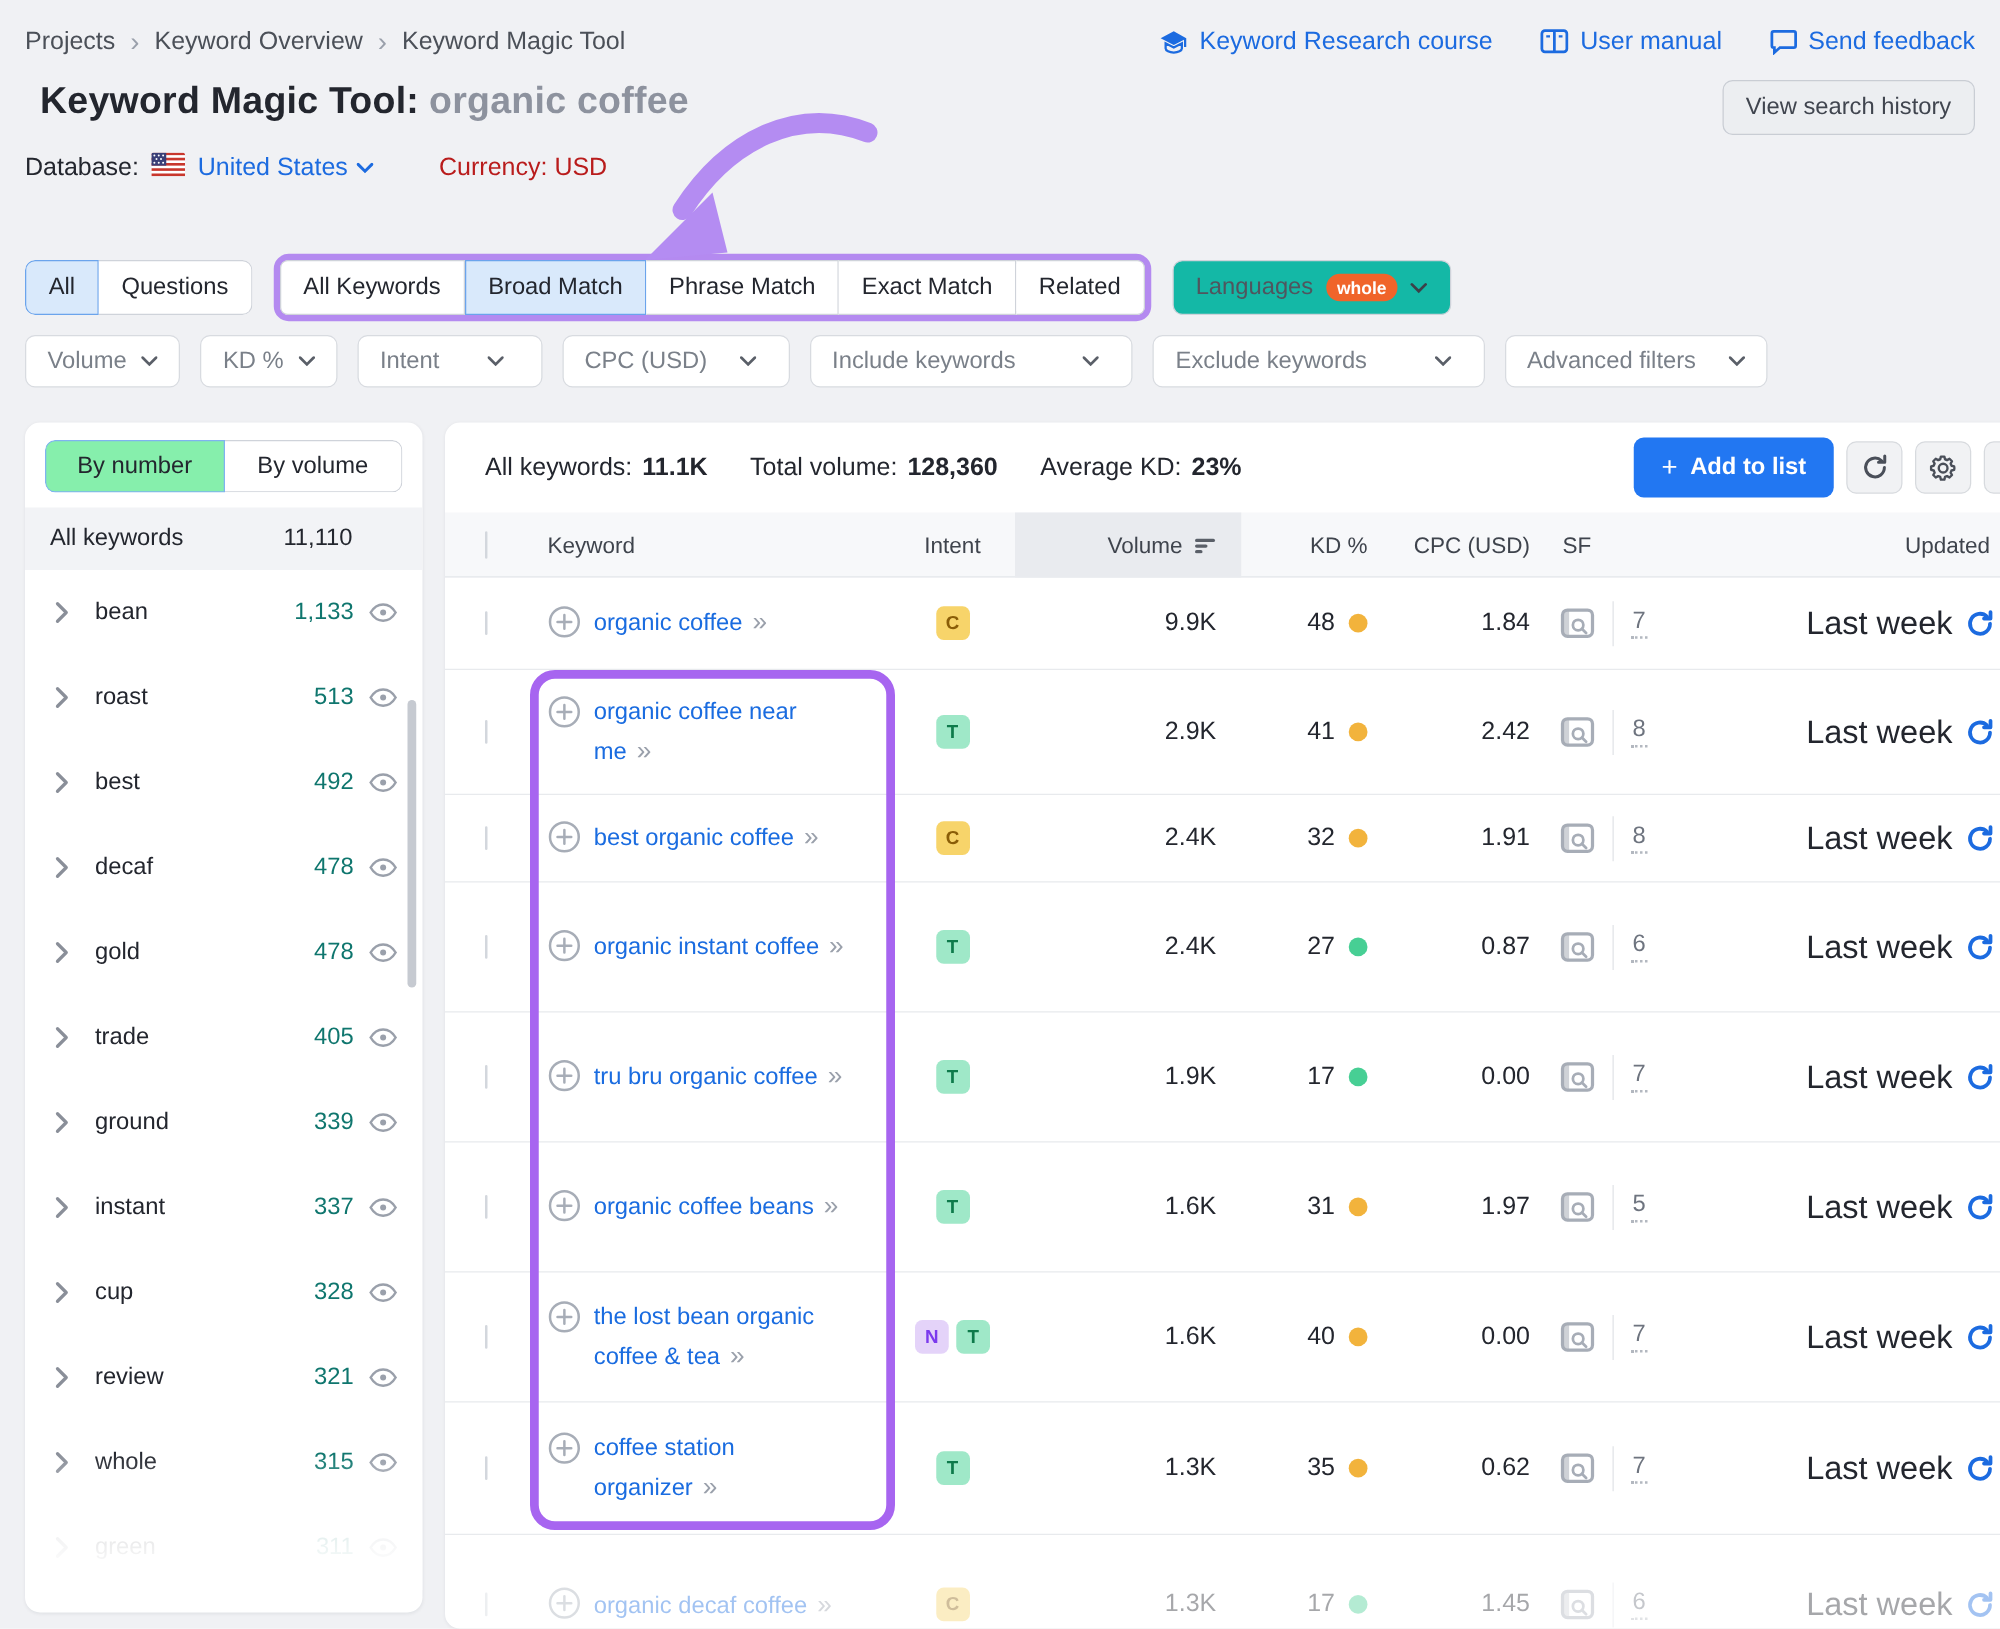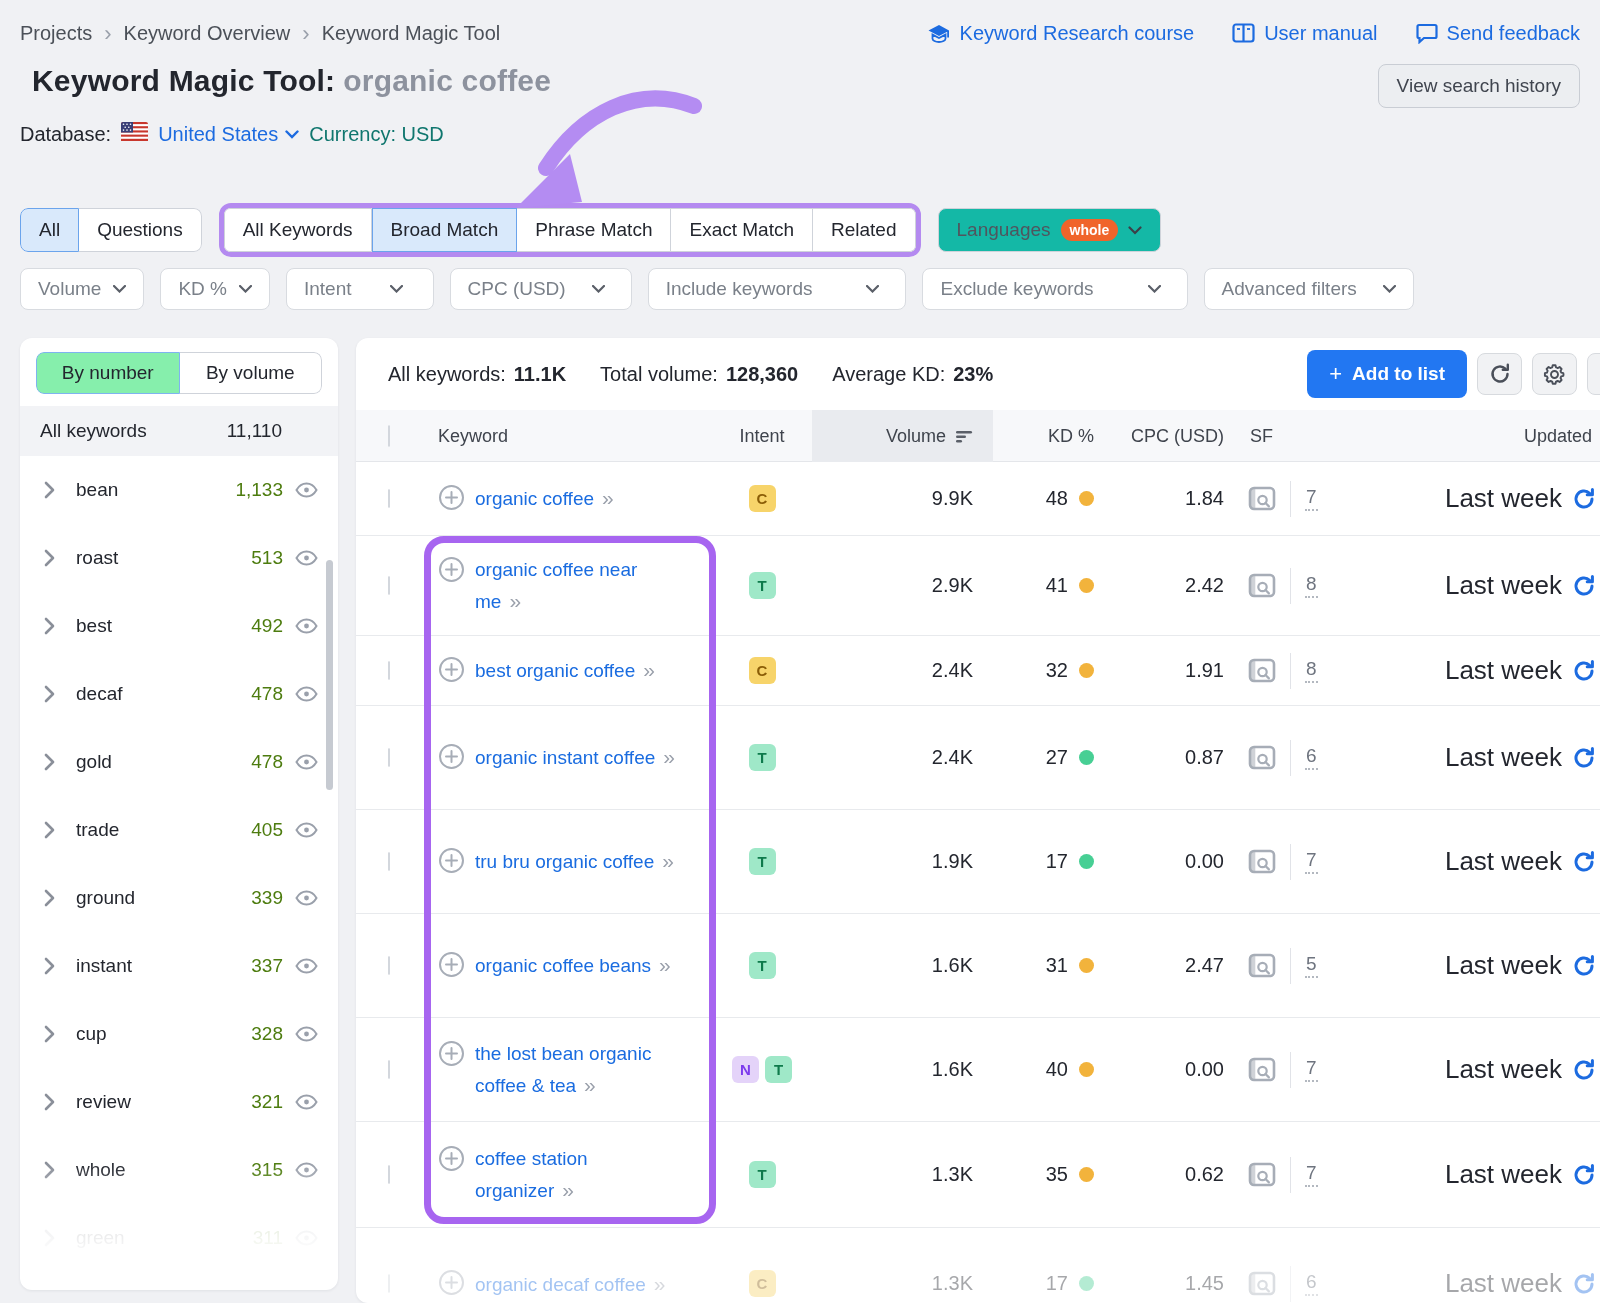--- a/index.html
+++ b/index.html
@@ -22,21 +22,21 @@
   
   .title-row { position:absolute; left:32px; right:20px; top:64px; display:flex; justify-content:space-between; align-items:flex-start; }
   .page-title { font-size:30px; font-weight:bold; letter-spacing:.2px; }
   .page-title .q { color:#8d929e; margin-left:8px; }
   .btn-history { background:#eceef1; border:1px solid #c9cdd4; border-radius:8px; padding:10px 18px; font-size:19px; color:#40454f; cursor:pointer; }
 
   
   .db-row { position:absolute; left:20px; top:122px; display:flex; align-items:center; gap:10px; font-size:20px; }
   .db-label { color:#23262e; }
   .db-value { color:#1c6be0; display:flex; align-items:center; gap:7px; cursor:pointer; }
-  .currency { color:#0f766e; }
+  .currency { margin-left:42px; color:#b91c1c; }
   .flag { display:inline-block; border-radius:2px; overflow:hidden; }
 
   
   .tabs-row { position:absolute; left:20px; top:203px; display:flex; align-items:flex-start; gap:17px; }
   .seg { display:flex; border-radius:8px; overflow:hidden; }
   .seg .tab { font-size:19px; padding:10px 18px; background:#fff; border:1px solid #cfd3da; color:#23262e; cursor:pointer; white-space:nowrap; }
   .seg .tab + .tab { border-left:none; }
   .seg .tab:first-child { border-radius:8px 0 0 8px; }
   .seg .tab:last-child { border-radius:0 8px 8px 0; }
   .seg .tab.sel { background:#d9e9fb; border:1px solid #6ba4ec; }
@@ -61,21 +61,21 @@
   .side-toggle { display:flex; margin:14px 16px 12px 16px; border-radius:8px; overflow:hidden; }
   .side-toggle .tg { flex:1; text-align:center; font-size:19px; padding:9px 0; background:#fff; border:1px solid #cfd3da; color:#23262e; cursor:pointer; }
   .side-toggle .tg.sel { background:#86efac; border:1px solid #7fb3f0; border-radius:8px 0 0 8px; }
   .side-toggle .tg:last-child { border-left:none; border-radius:0 8px 8px 0; }
   .side-head { display:flex; justify-content:space-between; align-items:center; background:#f2f3f6; padding:14px 20px; font-size:19px; }
   .side-head .cnt { margin-right:36px; }
   .side-list { position:relative; }
   .side-item { display:flex; align-items:center; height:68px; padding:0 20px 0 24px; cursor:pointer; }
   .side-item .chev { width:22px; color:#8a8f99; display:flex; }
   .side-item .lbl { margin-left:10px; font-size:19px; color:#23262e; flex:1; }
-  .side-item .num { font-size:19px; color:#4d7c0f; margin-right:12px; }
+  .side-item .num { font-size:19px; color:#0f766e; margin-right:12px; }
   .side-item.dim { opacity:.32; }
   .side-fade { position:absolute; left:0; right:0; bottom:0; height:110px; background:linear-gradient(180deg, rgba(255,255,255,0), #ffffff 90%); pointer-events:none; }
   .side-scroll { position:absolute; right:5px; top:222px; width:7px; height:230px; background:#c6cad1; border-radius:4px; cursor:pointer; }
 
   
   .stats-bar { display:flex; align-items:center; justify-content:space-between; padding:0 24px 0 32px; height:72px; }
   .stats { display:flex; gap:34px; font-size:20px; color:#23262e; }
   .stats b { font-weight:bold; }
   .stats .pair { display:flex; gap:8px; }
   .actions { display:flex; align-items:center; gap:10px; }
@@ -761,21 +761,21 @@
         <span class="kwtext"><span class="kw-link">organic coffee beans</span><span class="dbl">»</span></span>
       </div>
       <div class="c-int">
           <span class="badge t">T</span>
         </div>
       <div class="c-vol">1.6K</div>
       <div class="c-kd">
           <span>31</span>
           <span class="dot medium"></span>
         </div>
-      <div class="c-cpc">2.47</div>
+      <div class="c-cpc">1.97</div>
       <div class="c-sf">
         <span class="serp">
             <svg width="28" height="26" viewBox="0 0 28 26">
               <rect x="2" y="2" width="24" height="21" rx="4" fill="none" stroke="#a7adb7" stroke-width="2.6"></rect>
               <rect x="2.8" y="2.8" width="4.5" height="19.4" fill="#a7adb7" opacity=".55"></rect>
               <circle cx="14.5" cy="14" r="4.2" fill="none" stroke="#a7adb7" stroke-width="2.2"></circle>
               <path d="M17.5 17l3.4 3.4" stroke="#a7adb7" stroke-width="2.2" stroke-linecap="round"></path>
             </svg>
           </span>
         <span class="vr"></span>

